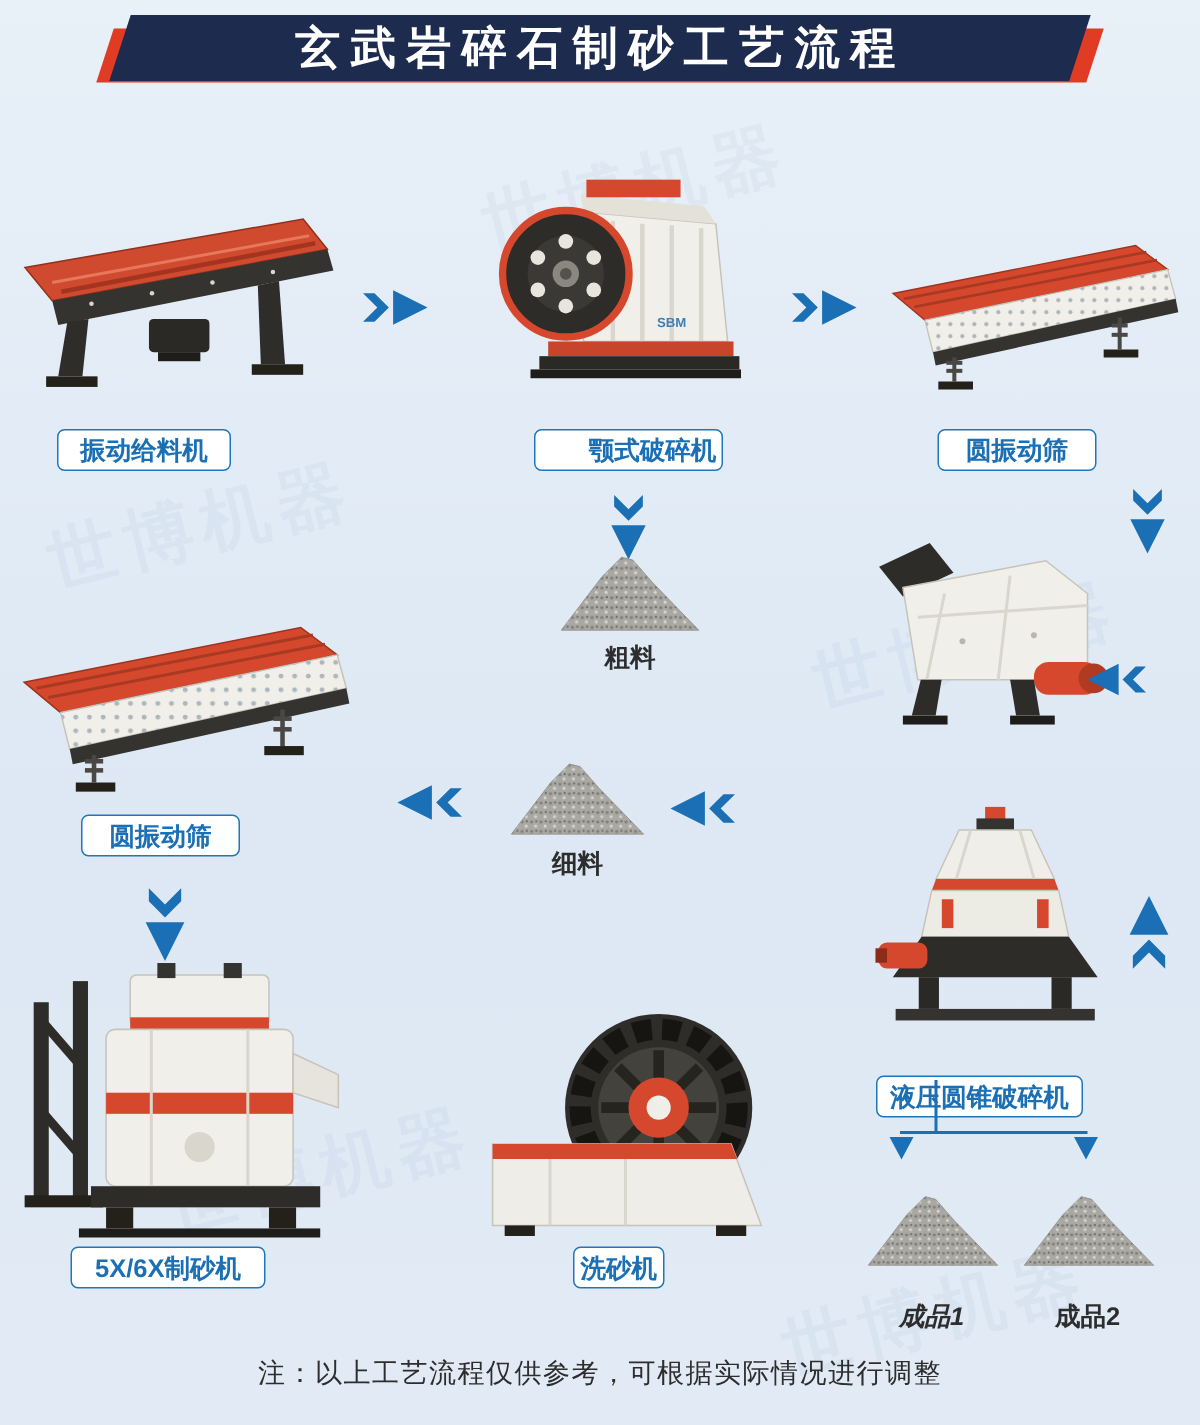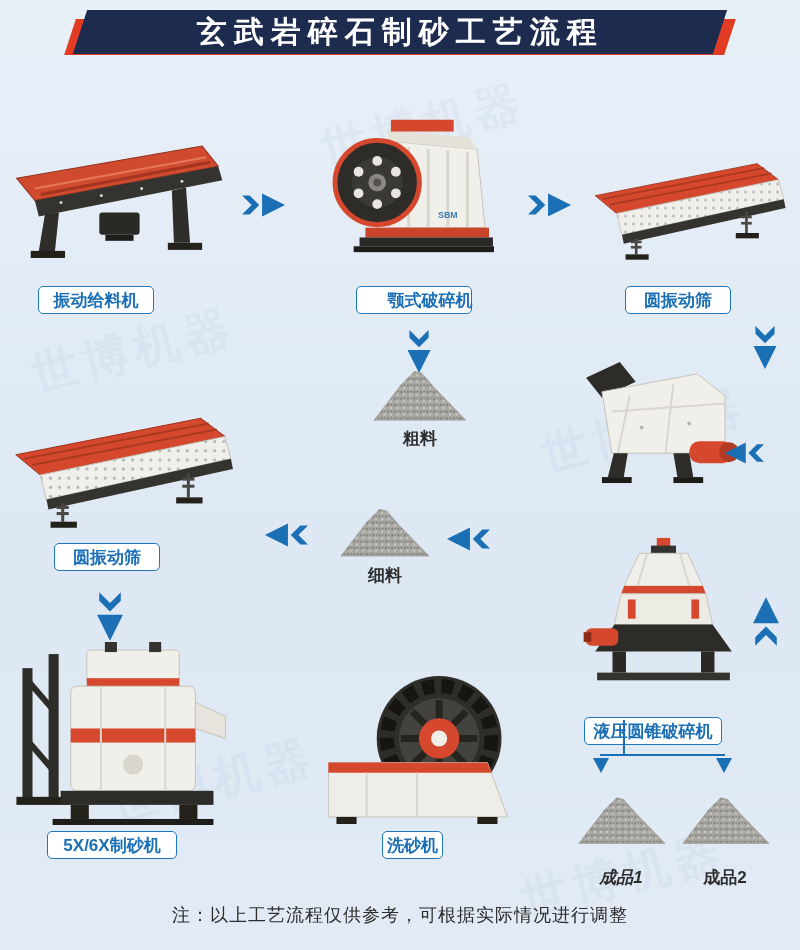--- a/index.html
+++ b/index.html
@@ -153,21 +153,21 @@
         <line x1="176" y1="62" x2="176" y2="86"></line>
           <line x1="170" y1="68" x2="182" y2="68"></line>
           <line x1="170" y1="75" x2="182" y2="75"></line>
       </g>
       <rect x="40" y="110" width="26" height="6" fill="#232119"></rect>
       <rect x="164" y="86" width="26" height="6" fill="#232119"></rect>
     </svg>
   </div>
 
   <div class="pill" style="left:38px;  top:286px; width:116px;">振动给料机</div>
-  <div class="pill" style="left:356px; top:286px; width:116px;padding-left:32px;">颚式破碎机</div>
+  <div class="pill" style="left:356px; top:286px; width:126px;padding-left:32px;">颚式破碎机</div>
   <div class="pill" style="left:625px; top:286px; width:106px;">圆振动筛</div>
 
   <div class="arrow" style="left:406px; top:330px; width:26px; height:44px;">
     <svg viewBox="0 0 26 46">
         <g fill="#1a6fb5">
       <polygon points="3,0 3,8 13,18 23,8 23,0 13,10"></polygon>
       <polygon points="1,21 25,21 13,45"></polygon>
     </g>
       </svg>
   </div>

